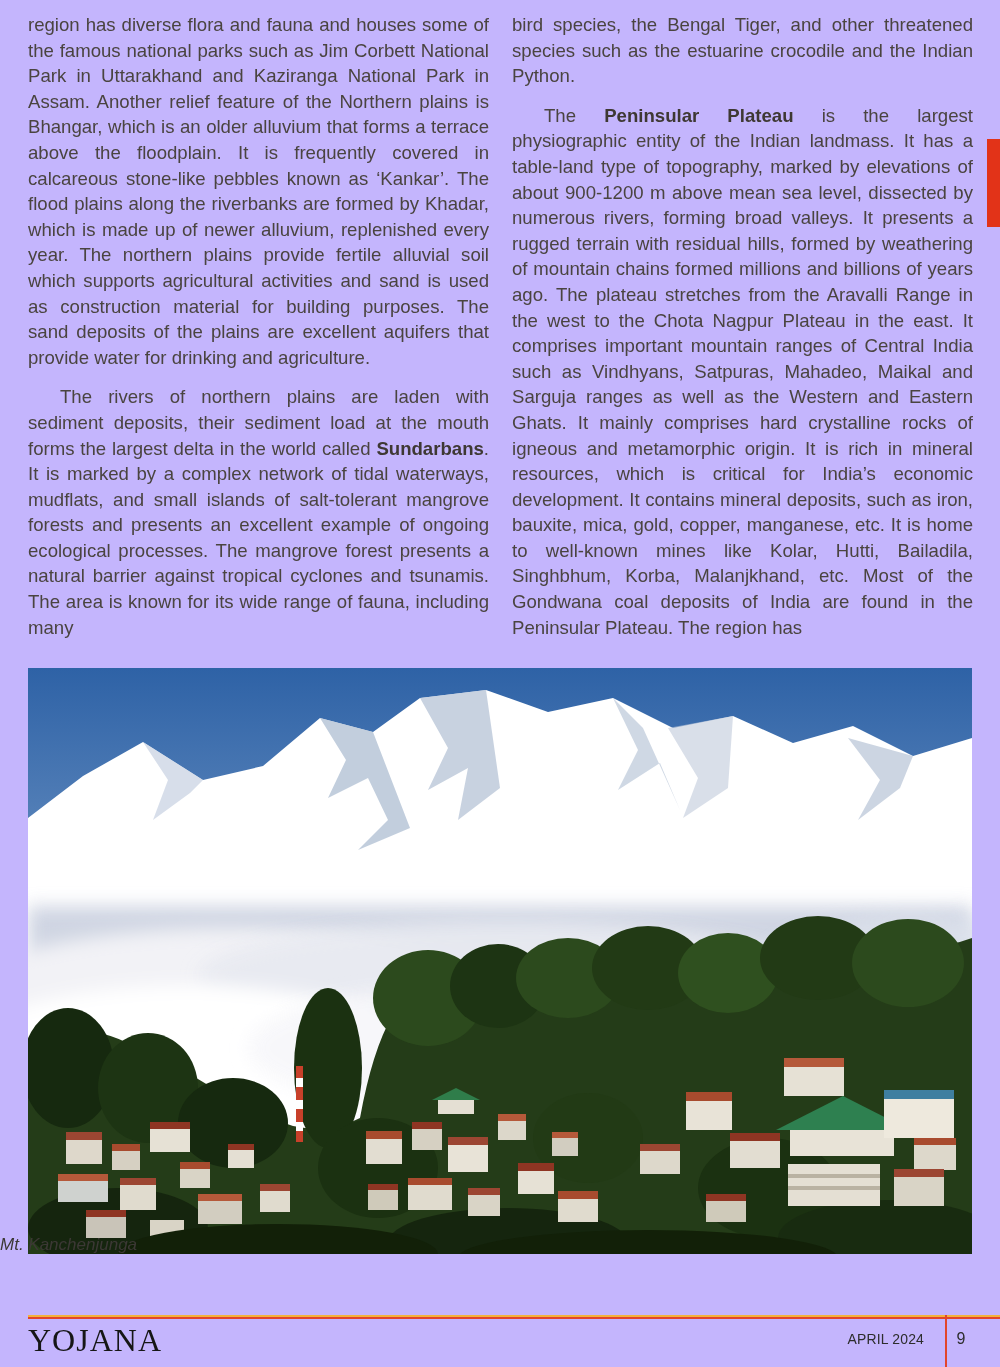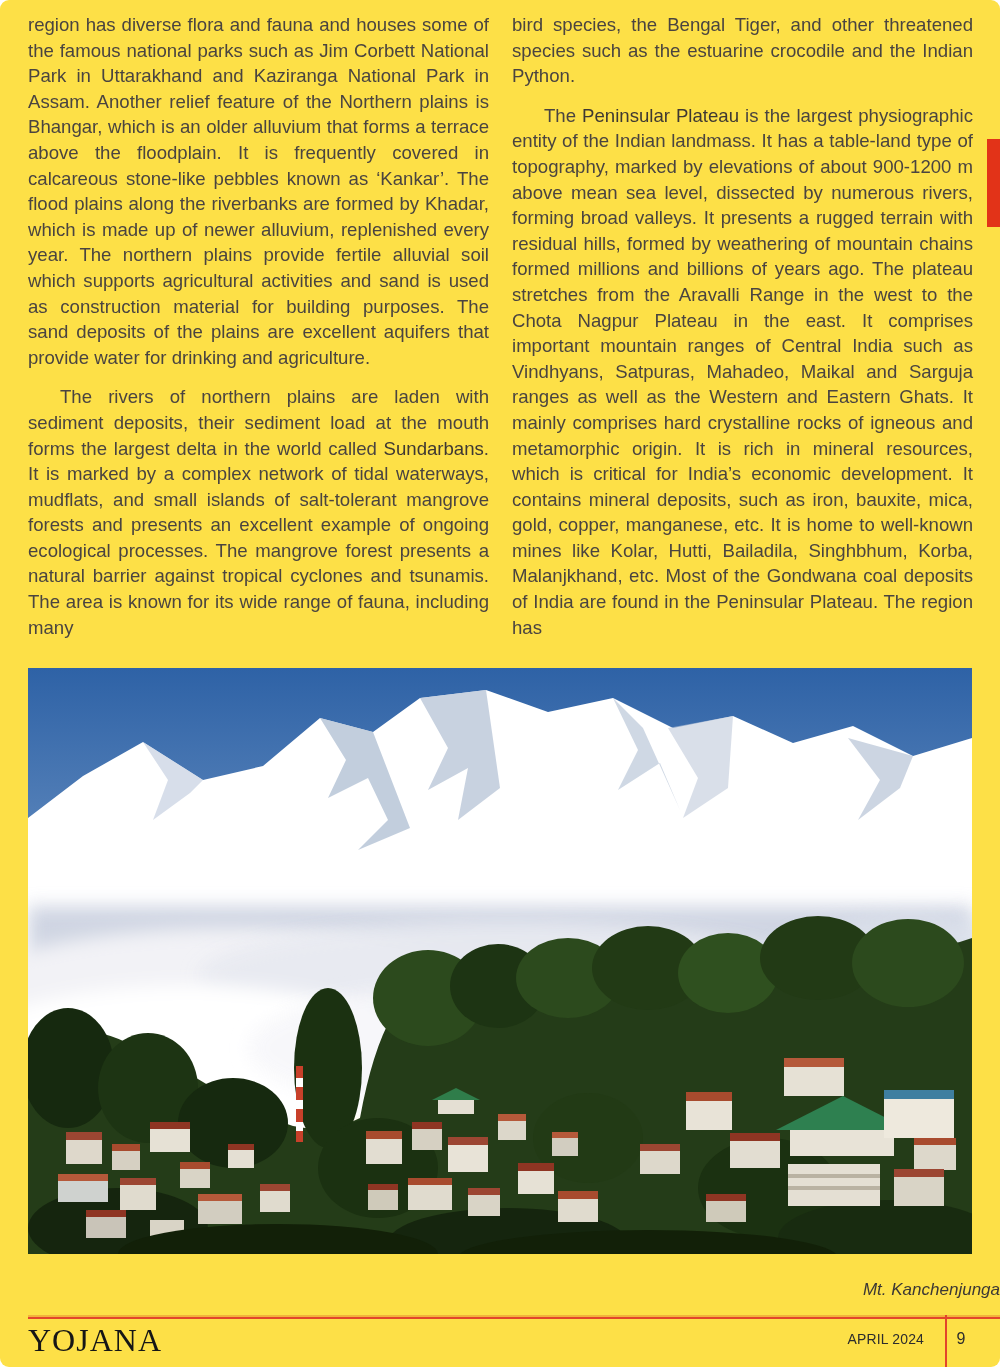--- a/index.html
+++ b/index.html
@@ -1,36 +1,35 @@
 <!DOCTYPE html>
 <html><head>
 <meta charset="utf-8">
 <style>
   html,body{margin:0;padding:0;background:#ffffff;}
   .page{
     position:relative;width:1000px;height:1367px;margin:0 auto;
-    background:#fde047;overflow:hidden;
+    background:#c4b5fd;overflow:hidden;
     font-family:"Liberation Sans", sans-serif;
-    border-radius:9px;
   }
   .col{
     position:absolute;top:12px;width:461px;
     color:#4a4440;font-size:18.6px;line-height:25.6px;
     text-align:justify;text-justify:inter-word;
   }
   .col-left{left:28px;}
   .col-right{left:512px;}
   .col p{margin:0;}
   .col p + p{margin-top:14px;}
   .indent{text-indent:32px;}
-  .col b{font-weight:400;color:#3e3833;margin-top:44px;}
+  .col b{font-weight:700;color:#3e3833;margin-top:44px;}
   .photo{position:absolute;left:28px;top:668px;width:944px;height:586px;}
   .photo svg{display:block;width:100%;height:100%;}
   .caption{
-    position:absolute;left:0;top:1280px;width:1000px;text-align:right;
+    position:absolute;left:0;top:1235px;width:1000px;text-align:left;
     font-style:italic;font-size:17px;color:#3c3835;
   }
   .footer-rule{
     position:absolute;left:28px;top:1315px;width:972px;height:4px;
     background:linear-gradient(to bottom,#f2b23c 0 45%,#e2452b 45% 100%);
   }
   .brand{
     position:absolute;left:28px;top:1322px;
     font-family:"Liberation Serif", serif;font-size:32px;letter-spacing:1px;
     color:#161616;

